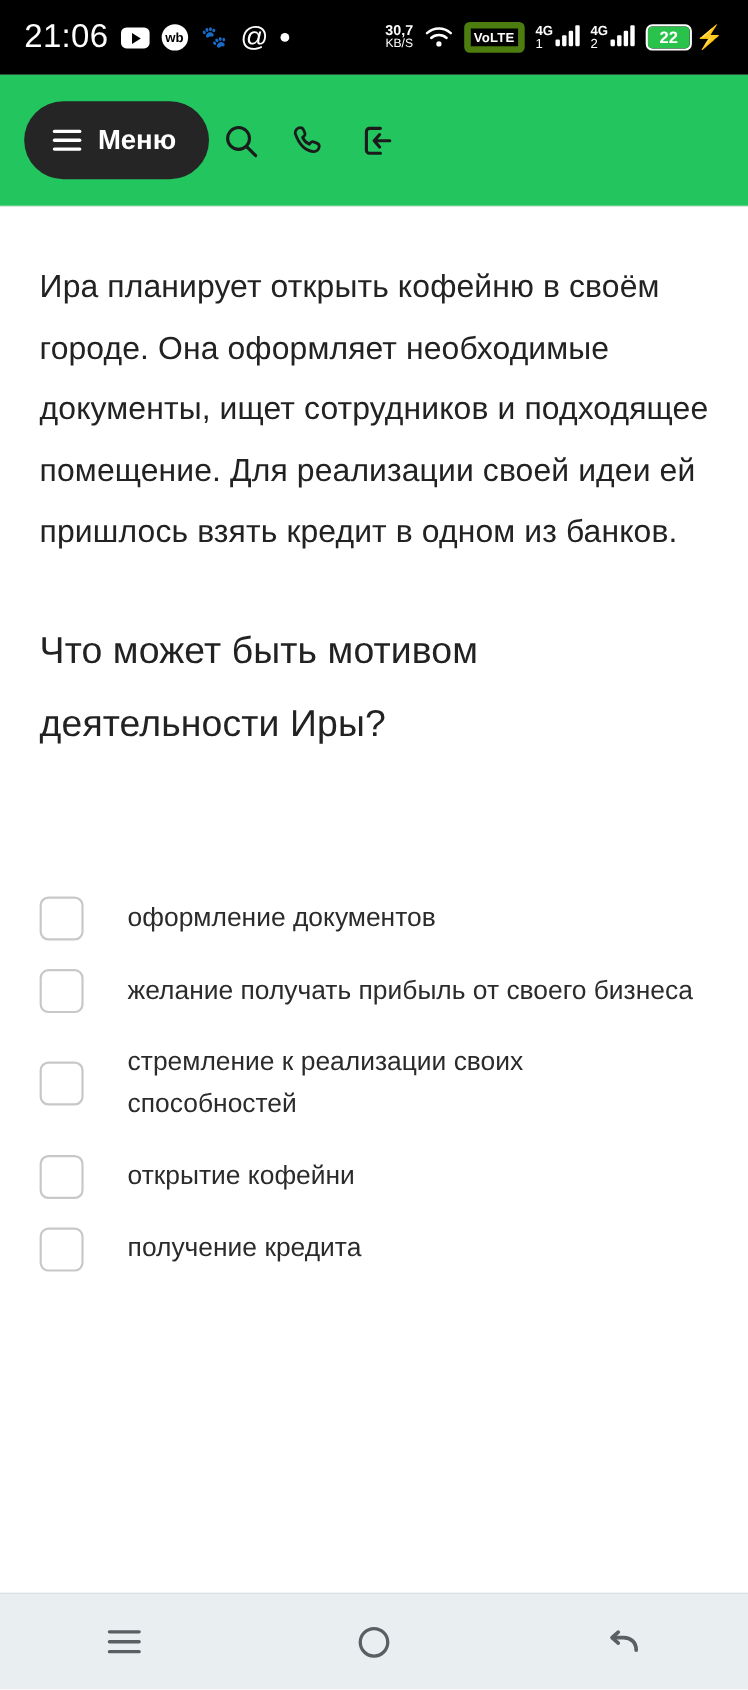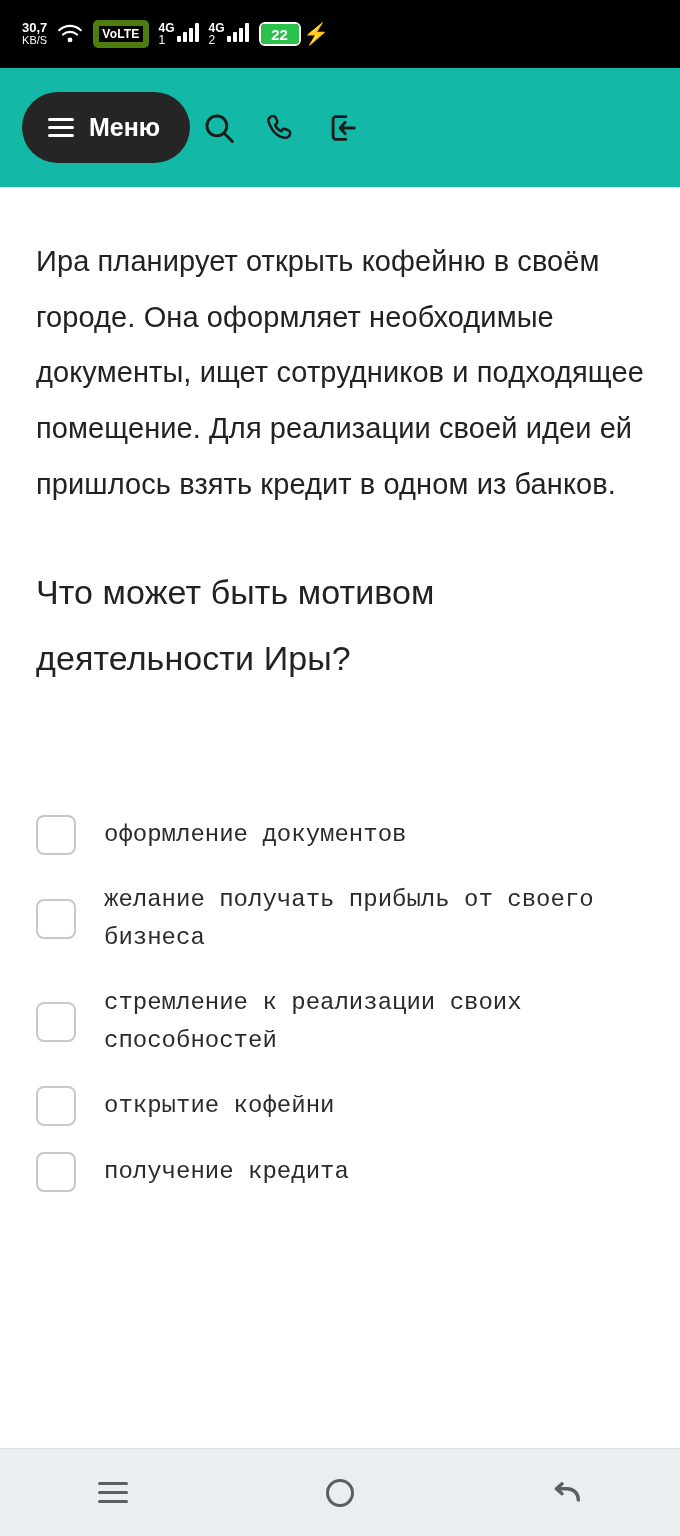--- a/index.html
+++ b/index.html
@@ -160,21 +160,21 @@
     position: relative;
     font-size: 15px;
     font-weight: bold;
     color: #ffffff;
   }
   .bolt { font-size: 21px; color: #29c24a; }
 
   
   .app-header {
     height: 120px;
-    background: #14b8a6;
+    background: #22c55e;
     display: flex;
     align-items: center;
     padding: 0 22px 0 22px;
     gap: 10px;
     flex: 0 0 auto;
     border-bottom: 1px solid #eceaea;
   }
   .menu-btn {
     display: flex;
     align-items: center;
@@ -248,24 +248,23 @@
   }
   .options {
     margin-top: 118px;
     display: flex;
     flex-direction: column;
     gap: 14px;
   }
   .option-row {
     display: flex;
     align-items: center;
-    gap: 28px;
+    gap: 40px;
     padding: 6px 0;
     cursor: pointer;
-    font-family: Liberation Mono, monospace;
   }
   .checkbox {
     flex: 0 0 auto;
     width: 40px; height: 40px;
     border: 2px solid #c8c8c8;
     border-radius: 8px;
     background: #ffffff;
   }
   .option-label {
     font-size: 24px;
@@ -301,20 +300,30 @@
     border: 3px solid #5a5f63;
     border-radius: 50%;
   }
 </style>
 </head>
 <body>
 
 <div class="screen">
 
   <div class="status-bar">
+    <div class="status-left">
+      <div class="status-clock">21:06</div>
+      <div class="sb-icon">
+          <div class="yt-icon"></div>
+        </div>
+      <div class="sb-icon wb-icon">wb</div>
+      <div class="sb-icon ras-icon">🐾</div>
+      <div class="sb-icon at-icon">@</div>
+      <div class="dot-icon"></div>
+    </div>
     <div class="status-right">
       <div class="kbs">
         <span>30,7</span>
         <small>KB/S</small>
       </div>
       <div class="sb-icon wifi-icon">
         <svg width="26" height="20" viewBox="0 0 24 18" fill="none" aria-hidden="true">
           <path d="M2 5.5C5 2.8 8.4 1.5 12 1.5s7 1.3 10 4" stroke="#fff" stroke-width="2" stroke-linecap="round"></path>
           <path d="M5.5 9.5C7.4 7.8 9.6 7 12 7s4.6.8 6.5 2.5" stroke="#fff" stroke-width="2" stroke-linecap="round"></path>
           <circle cx="12" cy="14.5" r="2.2" fill="#fff"></circle>

